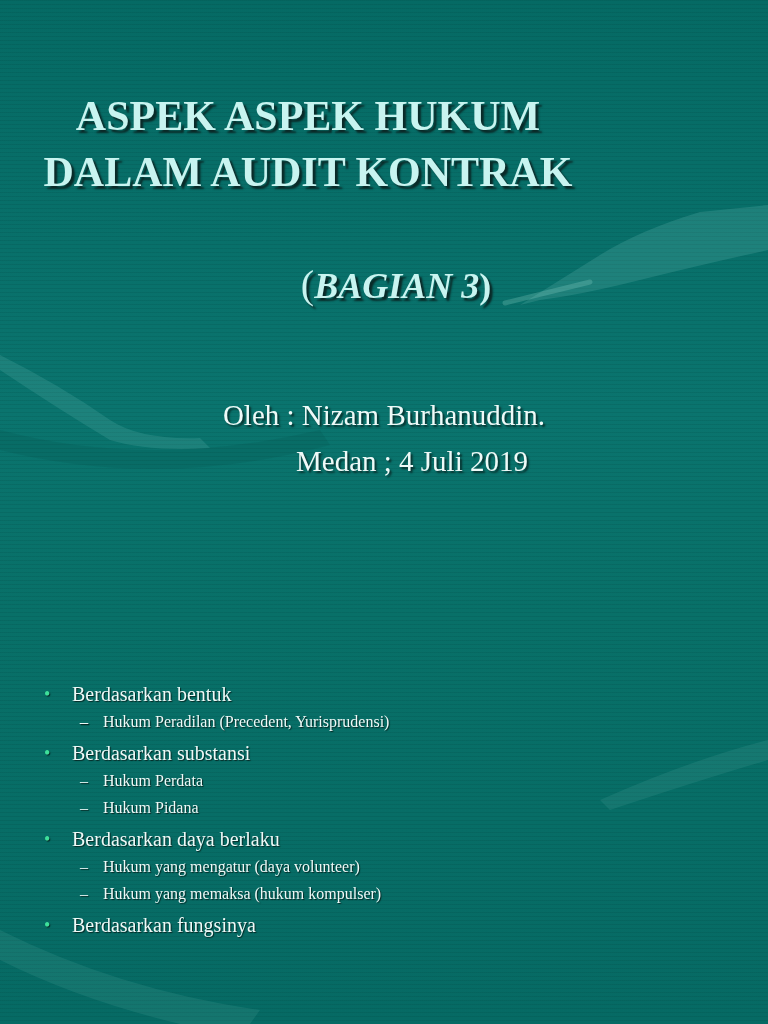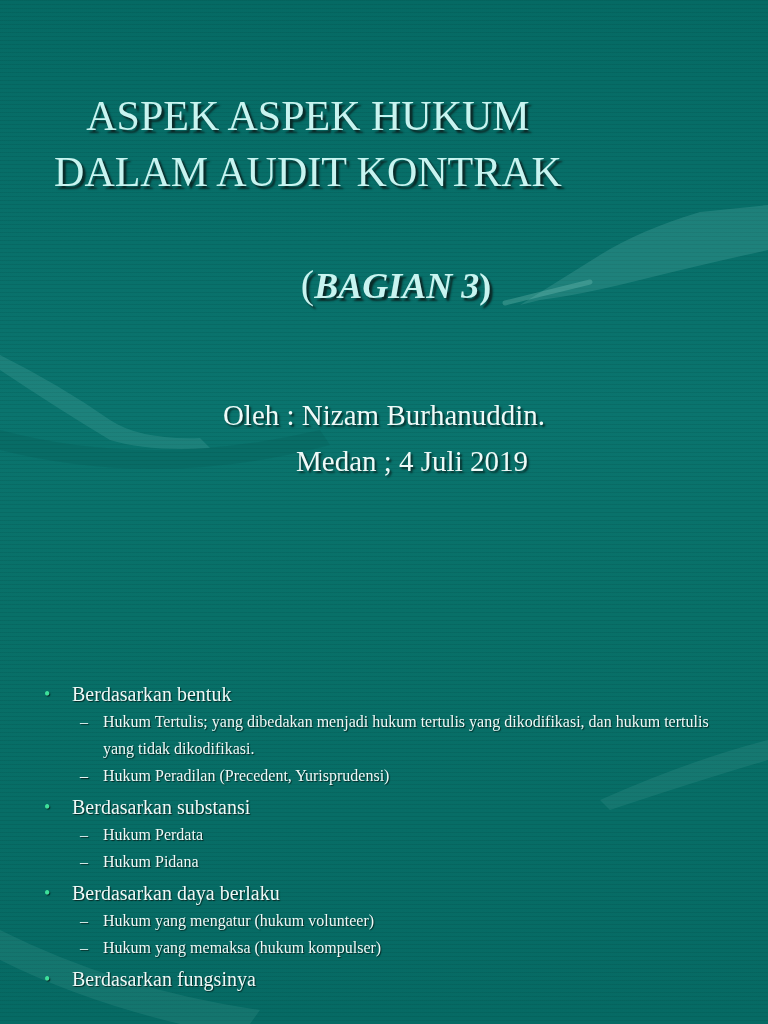--- a/index.html
+++ b/index.html
@@ -14,21 +14,21 @@
       repeating-linear-gradient(180deg, rgba(0,40,38,0.10) 0px, rgba(0,40,38,0.10) 1px, rgba(255,255,255,0) 1px, rgba(255,255,255,0) 4px),
       linear-gradient(180deg, #056a64 0%, #0a746e 40%, #087068 60%, #066a64 100%);
   }
   .swoosh { position:absolute; pointer-events:none; }
   .slide { position:absolute; left:0; width:768px; }
   #slide1 { top:0; height:580px; }
   #slide2 { top:580px; height:444px; }
 
   .title {
     position:absolute; top:88px; left:0; width:616px; text-align:center;
-    font-weight:normal; font-size:42px; line-height:56px; color:#c8f4f0;
+    font-weight:bold; font-size:42px; line-height:56px; color:#c8f4f0;
     text-shadow:3px 3px 2px #0a2a28;
   }
   .subtitle {
     position:absolute; top:262px; left:12px; width:768px; text-align:center;
     font-size:36px; line-height:46px; color:#c8f4f0; font-weight:bold;
     text-shadow:3px 3px 2px #0a2a28;
   }
   .subtitle .it { font-style:italic; }
   .subtitle .paren { font-weight:normal; font-size:40px; }
   .author {
@@ -87,21 +87,20 @@
 
 <section class="slide" id="slide2">
   <div class="list">
 
     <div class="l1">
       <span class="bullet">•</span>
       <span>Berdasarkan bentuk</span>
     </div>
     <div class="l2">
       <span class="dash">–</span>
-      <span>Hukum Tertulis; yang dibedakan menjadi hukum tertulis yang dikodifikasi, dan hukum tertulis yang tidak dikodifikasi.</span>
     </div>
     <div class="l2">
       <span class="dash">–</span>
     </div>
     <div class="l2">
       <span class="dash">–</span>
       <span>Hukum Peradilan (Precedent, Yurisprudensi)</span>
     </div>
 
     <div class="l1">
@@ -116,21 +115,21 @@
       <span class="dash">–</span>
       <span>Hukum Pidana</span>
     </div>
 
     <div class="l1">
       <span class="bullet">•</span>
       <span>Berdasarkan daya berlaku</span>
     </div>
     <div class="l2">
       <span class="dash">–</span>
-      <span>Hukum yang mengatur (hukum volunteer)</span>
+      <span>Hukum yang mengatur (daya volunteer)</span>
     </div>
     <div class="l2">
       <span class="dash">–</span>
       <span>Hukum yang memaksa (hukum kompulser)</span>
     </div>
 
     <div class="l1">
       <span class="bullet">•</span>
       <span>Berdasarkan fungsinya</span>
     </div>

